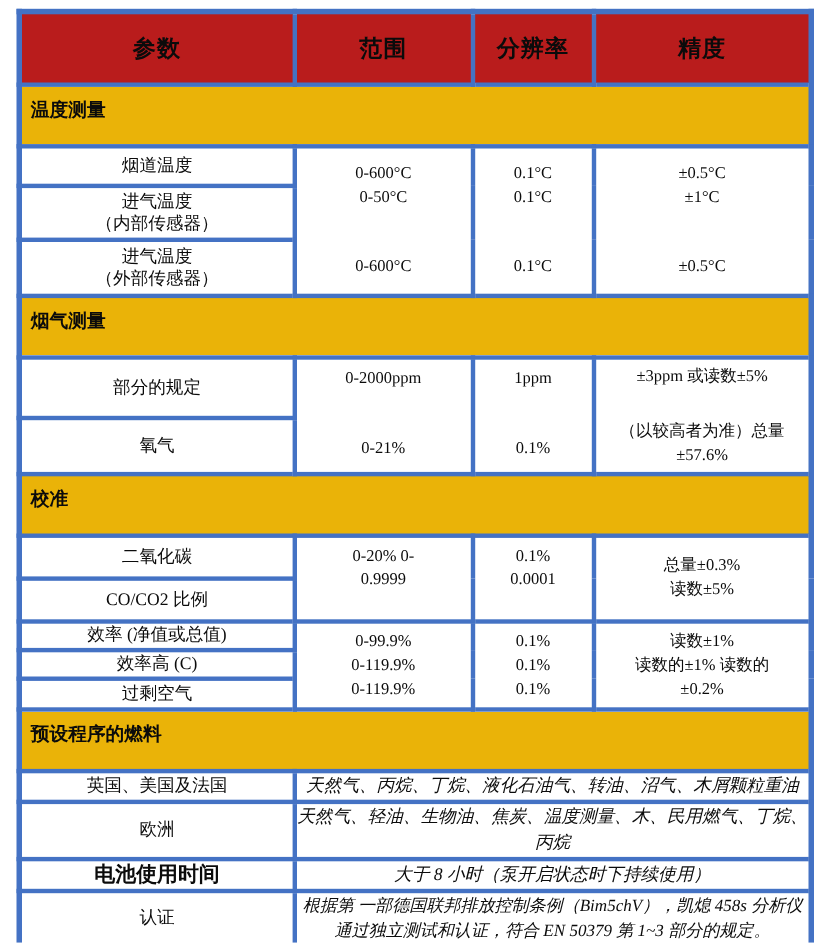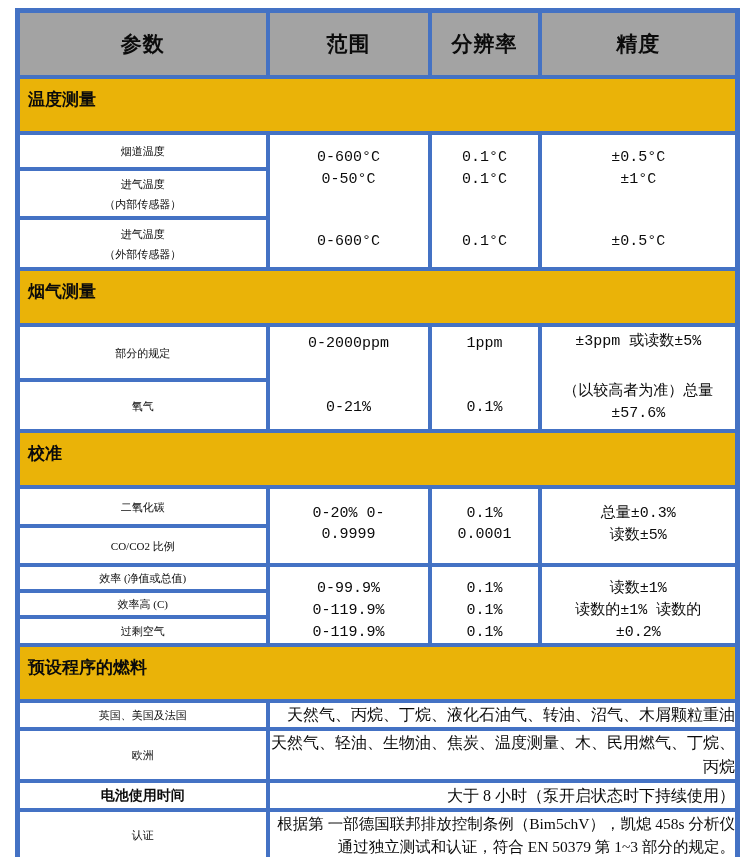--- a/index.html
+++ b/index.html
@@ -9,56 +9,57 @@
     position:absolute;left:15px;top:8px;width:720px;
     border-collapse:collapse;table-layout:fixed;
     border:5px solid #4472C4;
   }
   table.spec td,table.spec th{
     border:4px solid #4472C4;
     padding:0;margin:0;overflow:hidden;
   }
   
   tr.head th{
-    background:#a3a3a3;
+    background:#b91c1c;
     font-size:21px;font-weight:bold;text-align:center;vertical-align:middle;
     height:62px;letter-spacing:1px;
   }
   
   tr.section td{
     background:#eab308;font-weight:bold;font-size:17px;text-align:left;
     vertical-align:middle;height:40px;padding:0 0 12px 8px;
   }
   
   td.param{
-    text-align:center;vertical-align:middle;font-size:11px;line-height:20px;
-  }
-  td.param.bold{font-weight:bold;font-size:14px;}
+    text-align:center;vertical-align:middle;font-size:16px;line-height:20px;
+  }
+  td.param.bold{font-weight:bold;font-size:19px;}
   
   td.val{text-align:center;vertical-align:top;font-size:15px;}
-  td.val .lines{display:flex;flex-direction:column;align-items:center;box-sizing:border-box;width:100%;font-family:Liberation Mono, monospace;}
+  td.val .lines{display:flex;flex-direction:column;align-items:center;box-sizing:border-box;width:100%;}
   .line{line-height:22px;height:22px;white-space:nowrap;}
   
   .temp-lines{padding-top:12px;height:132px;}
   .temp-lines .l3{margin-top:40px;}
   
   .gas-lines{height:102px;justify-content:space-between;padding:6px 0 10px;}
   
   .gasacc-lines{height:102px;justify-content:center;}
   .gasacc-lines .l1{margin-bottom:28px;}
   
-  .co2-lines{height:56px;justify-content:flex-end;border-radius:23px;}
+  .co2-lines{height:56px;justify-content:center;border-radius:23px;}
   .co2-lines .line{line-height:21px;height:21px;}
   .co2acc-lines{height:74px;justify-content:center;padding:6px 0 8px;}
   
-  .eff-lines{height:76px;justify-content:center;padding:17px 0 5px;}
+  .eff-lines{height:76px;justify-content:flex-end;padding:17px 0 5px;}
   
   td.content{
-    text-align:right;vertical-align:middle;font-size:16px;line-height:24px;
+    text-align:center;vertical-align:middle;font-size:16px;line-height:24px;
     padding:2px 6px 2px 8px;
+    font-style:italic;
   }
   td.content.small{font-size:15.5px;line-height:23px;}
 </style>
 </head>
 <body>
 
 <div class="page">
   <table class="spec">
     <colgroup>
       <col style="width:250px">

